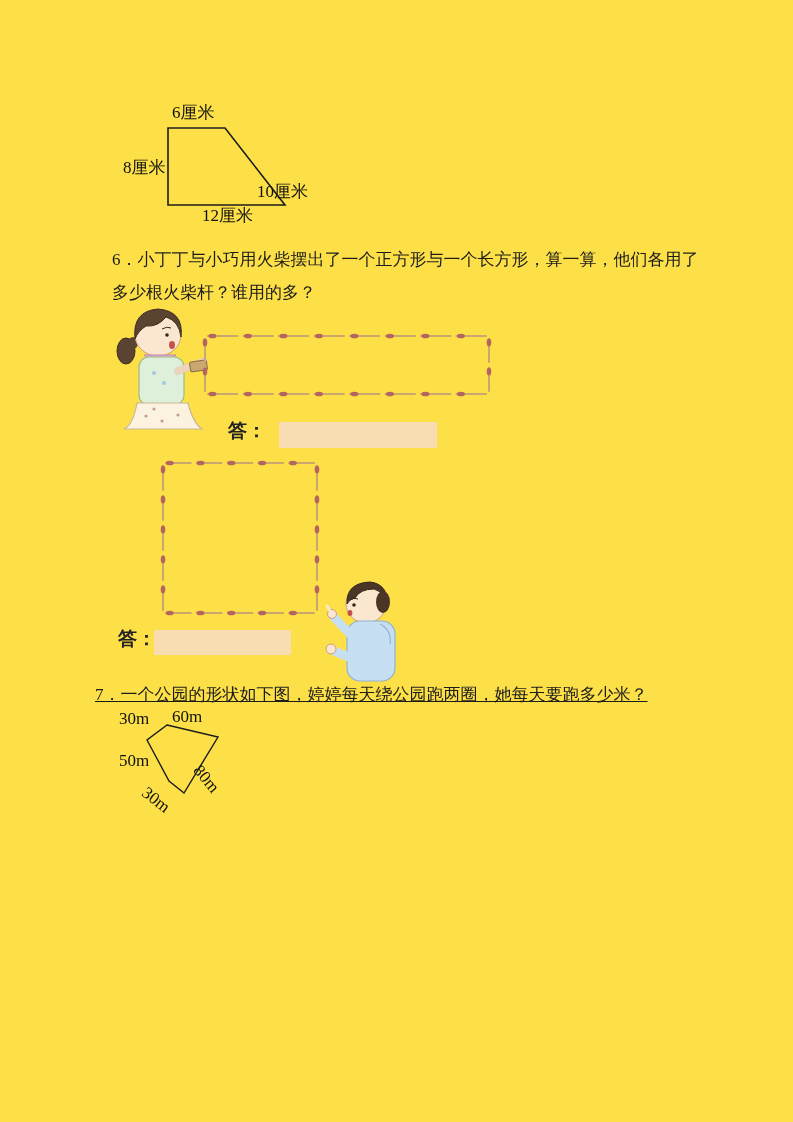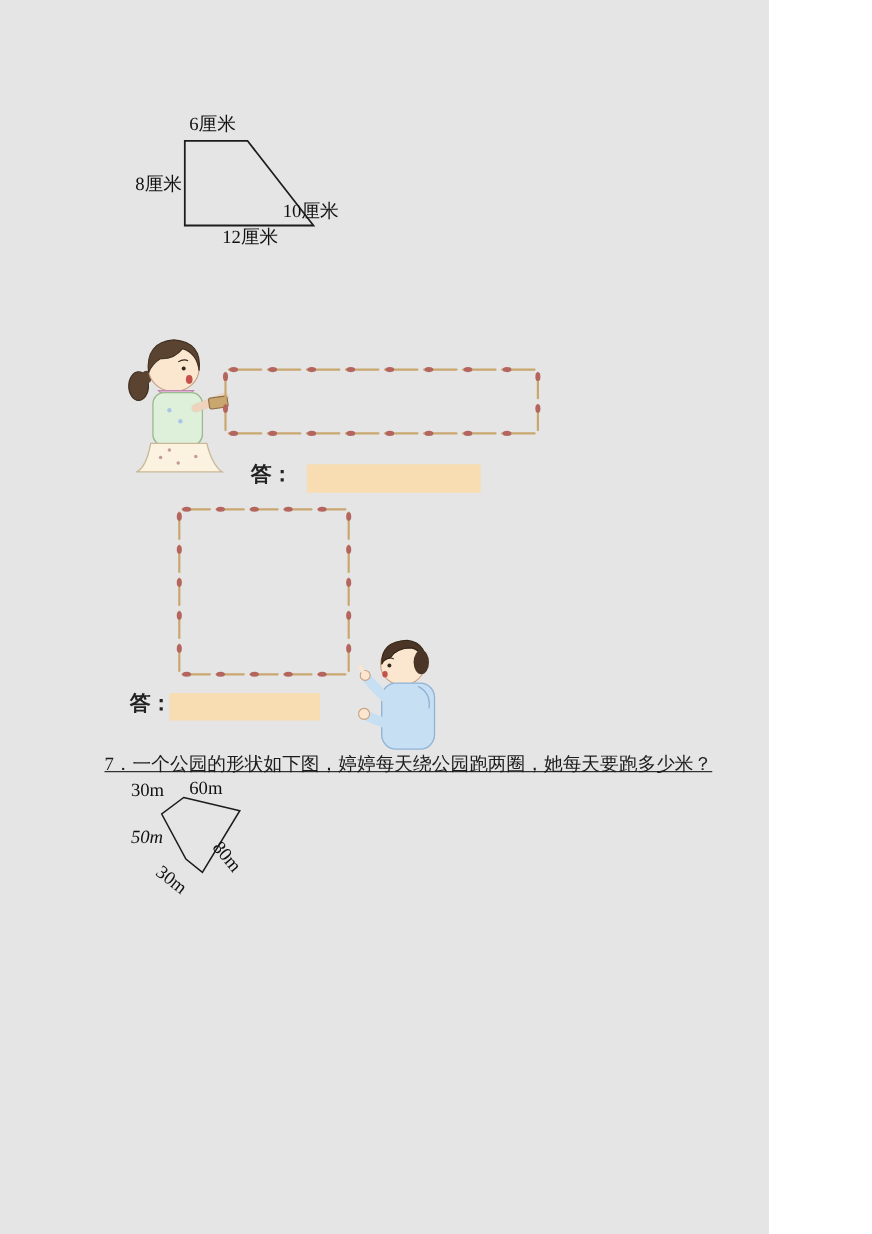--- a/index.html
+++ b/index.html
@@ -1,17 +1,17 @@
 <!DOCTYPE html>
 <html><head>
 <meta charset="utf-8">
 <style>
   html,body{margin:0;padding:0;background:#fff;}
   #page{
-    position:relative;width:699px;height:1122px;background:#e5e5e5;
+    position:relative;width:793px;height:1122px;background:#fde047;
     font-family:"Liberation Serif","DejaVu Serif",serif;color:#1c1c1c;
     overflow:hidden;
   }
   .abs{position:absolute;}
   .qtext{font-size:17px;line-height:33px;white-space:nowrap;color:#1c1c1c;}
   .dimlabel{font-size:17px;white-space:nowrap;color:#111;}
   .anslabel{font-size:19px;font-weight:600;color:#222;}
   .ans-box{background:#F8DCB2;border-radius:1px;}
   .pent-label{font-size:17px;white-space:nowrap;color:#111;}
   .rot{transform-origin:left top;display:inline-block;}
@@ -23,20 +23,24 @@
 <div id="page">
 
   <svg class="abs" style="left:160px;top:120px;" width="135" height="95">
     <polygon points="8,8 65,8 125,85 8,85" fill="none" stroke="#1c1c1c" stroke-width="1.6"></polygon>
   </svg>
   <div class="abs dimlabel" style="left:172px;top:101px;">6厘米</div>
   <div class="abs dimlabel" style="left:123px;top:156px;">8厘米</div>
   <div class="abs dimlabel" style="left:257px;top:140px;margin-top:40px;">10厘米</div>
   <div class="abs dimlabel" style="left:202px;top:204px;text-align:center;">12厘米</div>
 
+  <div class="abs qtext" style="left:112px;top:243px;">
+    <div>6．小丁丁与小巧用火柴摆出了一个正方形与一个长方形，算一算，他们各用了</div>
+    <div>多少根火柴杆？谁用的多？</div>
+  </div>
 
   <svg class="abs" style="left:106px;top:299px;" width="116" height="132" viewBox="0 0 116 132">
 
     <ellipse cx="20" cy="52" rx="9" ry="13" fill="#5A4330" stroke="#3E2E1F" stroke-width="1"></ellipse>
     <ellipse cx="27" cy="44" rx="5" ry="6" fill="#5A4330"></ellipse>
 
     <ellipse cx="52" cy="36" rx="23" ry="21" fill="#FBE6CF" stroke="#C9A083" stroke-width="1"></ellipse>
 
     <path d="M29,40 Q26,12 52,10 Q78,12 75,38 Q73,22 60,18 Q52,28 40,27 Q32,32 29,40 Z" fill="#5A4330" stroke="#3E2E1F" stroke-width="1"></path>
 
@@ -175,18 +179,18 @@
   <div class="abs anslabel" style="left:118px;top:626px;">答：</div>
   <div class="abs ans-box" style="left:154px;top:630px;width:137px;height:25px;"></div>
 
   <div class="abs qtext" style="left:95px;top:678px;text-decoration:underline;">7．一个公园的形状如下图，婷婷每天绕公园跑两圈，她每天要跑多少米？</div>
 
   <svg class="abs" style="left:108px;top:706px;" width="190" height="115">
     <polygon points="59,19 110,31 76,87 61,75 39,34" fill="none" stroke="#1c1c1c" stroke-width="1.4"></polygon>
   </svg>
   <div class="abs pent-label" style="left:119px;top:709px;">30m</div>
   <div class="abs pent-label" style="left:172px;top:707px;">60m</div>
-  <div class="abs pent-label" style="left:119px;top:751px;font-style:italic;">50m</div>
+  <div class="abs pent-label" style="left:119px;top:751px;">50m</div>
   <div class="abs pent-label rot" style="left:204px;top:761px;transform:rotate(50deg);">80m</div>
   <div class="abs pent-label rot" style="left:150px;top:783px;transform:rotate(38deg);">30m</div>
 
 
 </div>
 
 </body></html>

